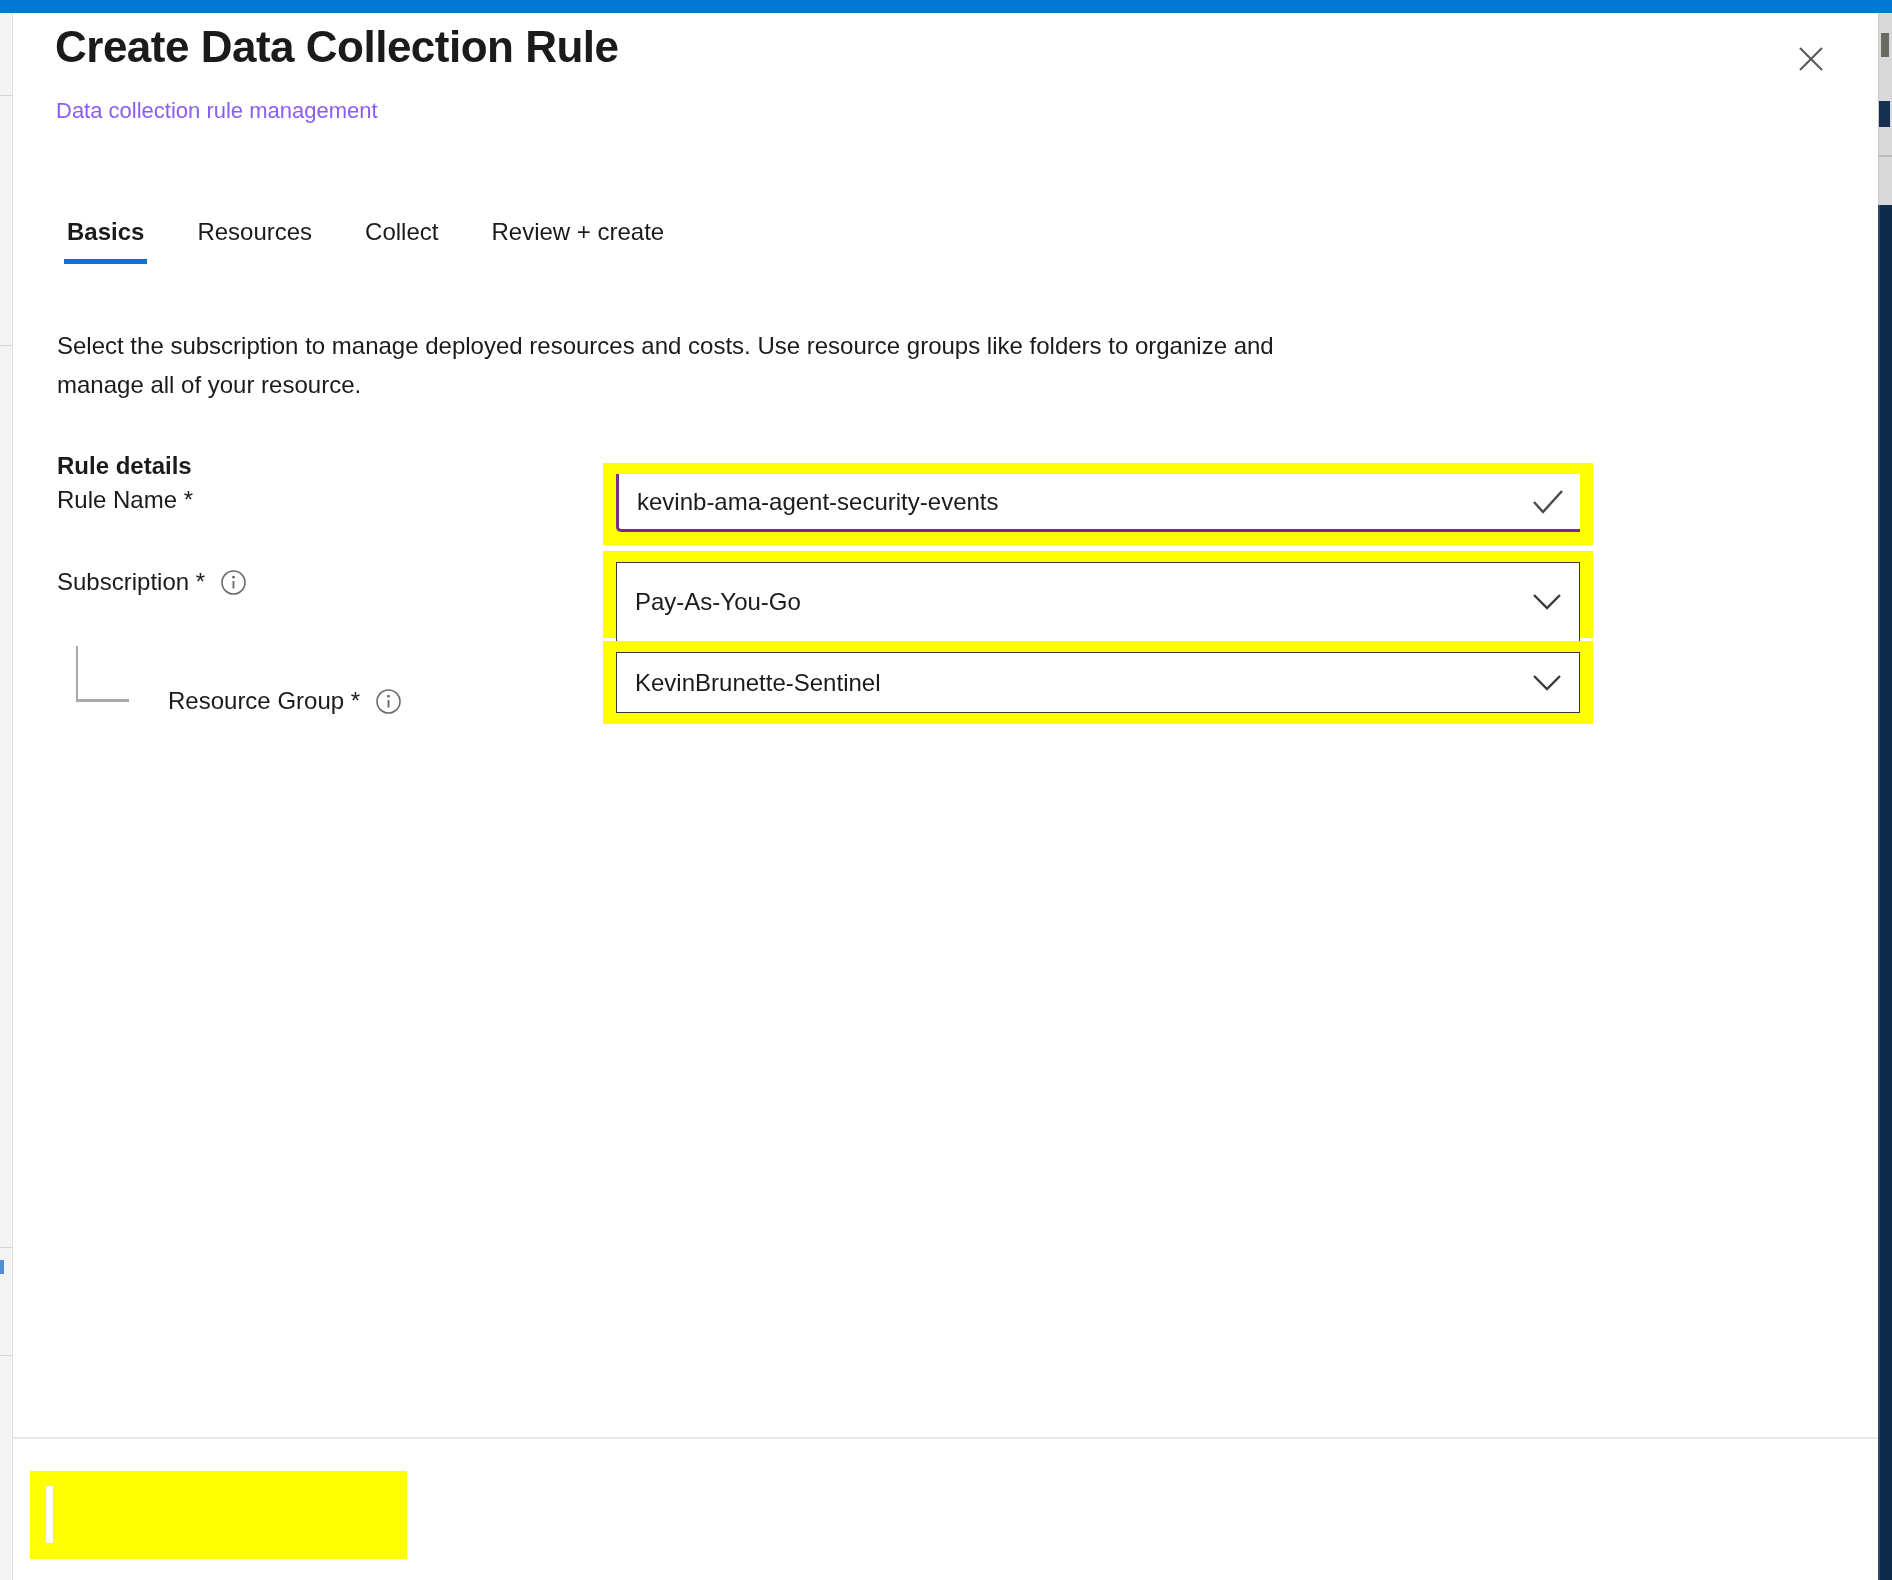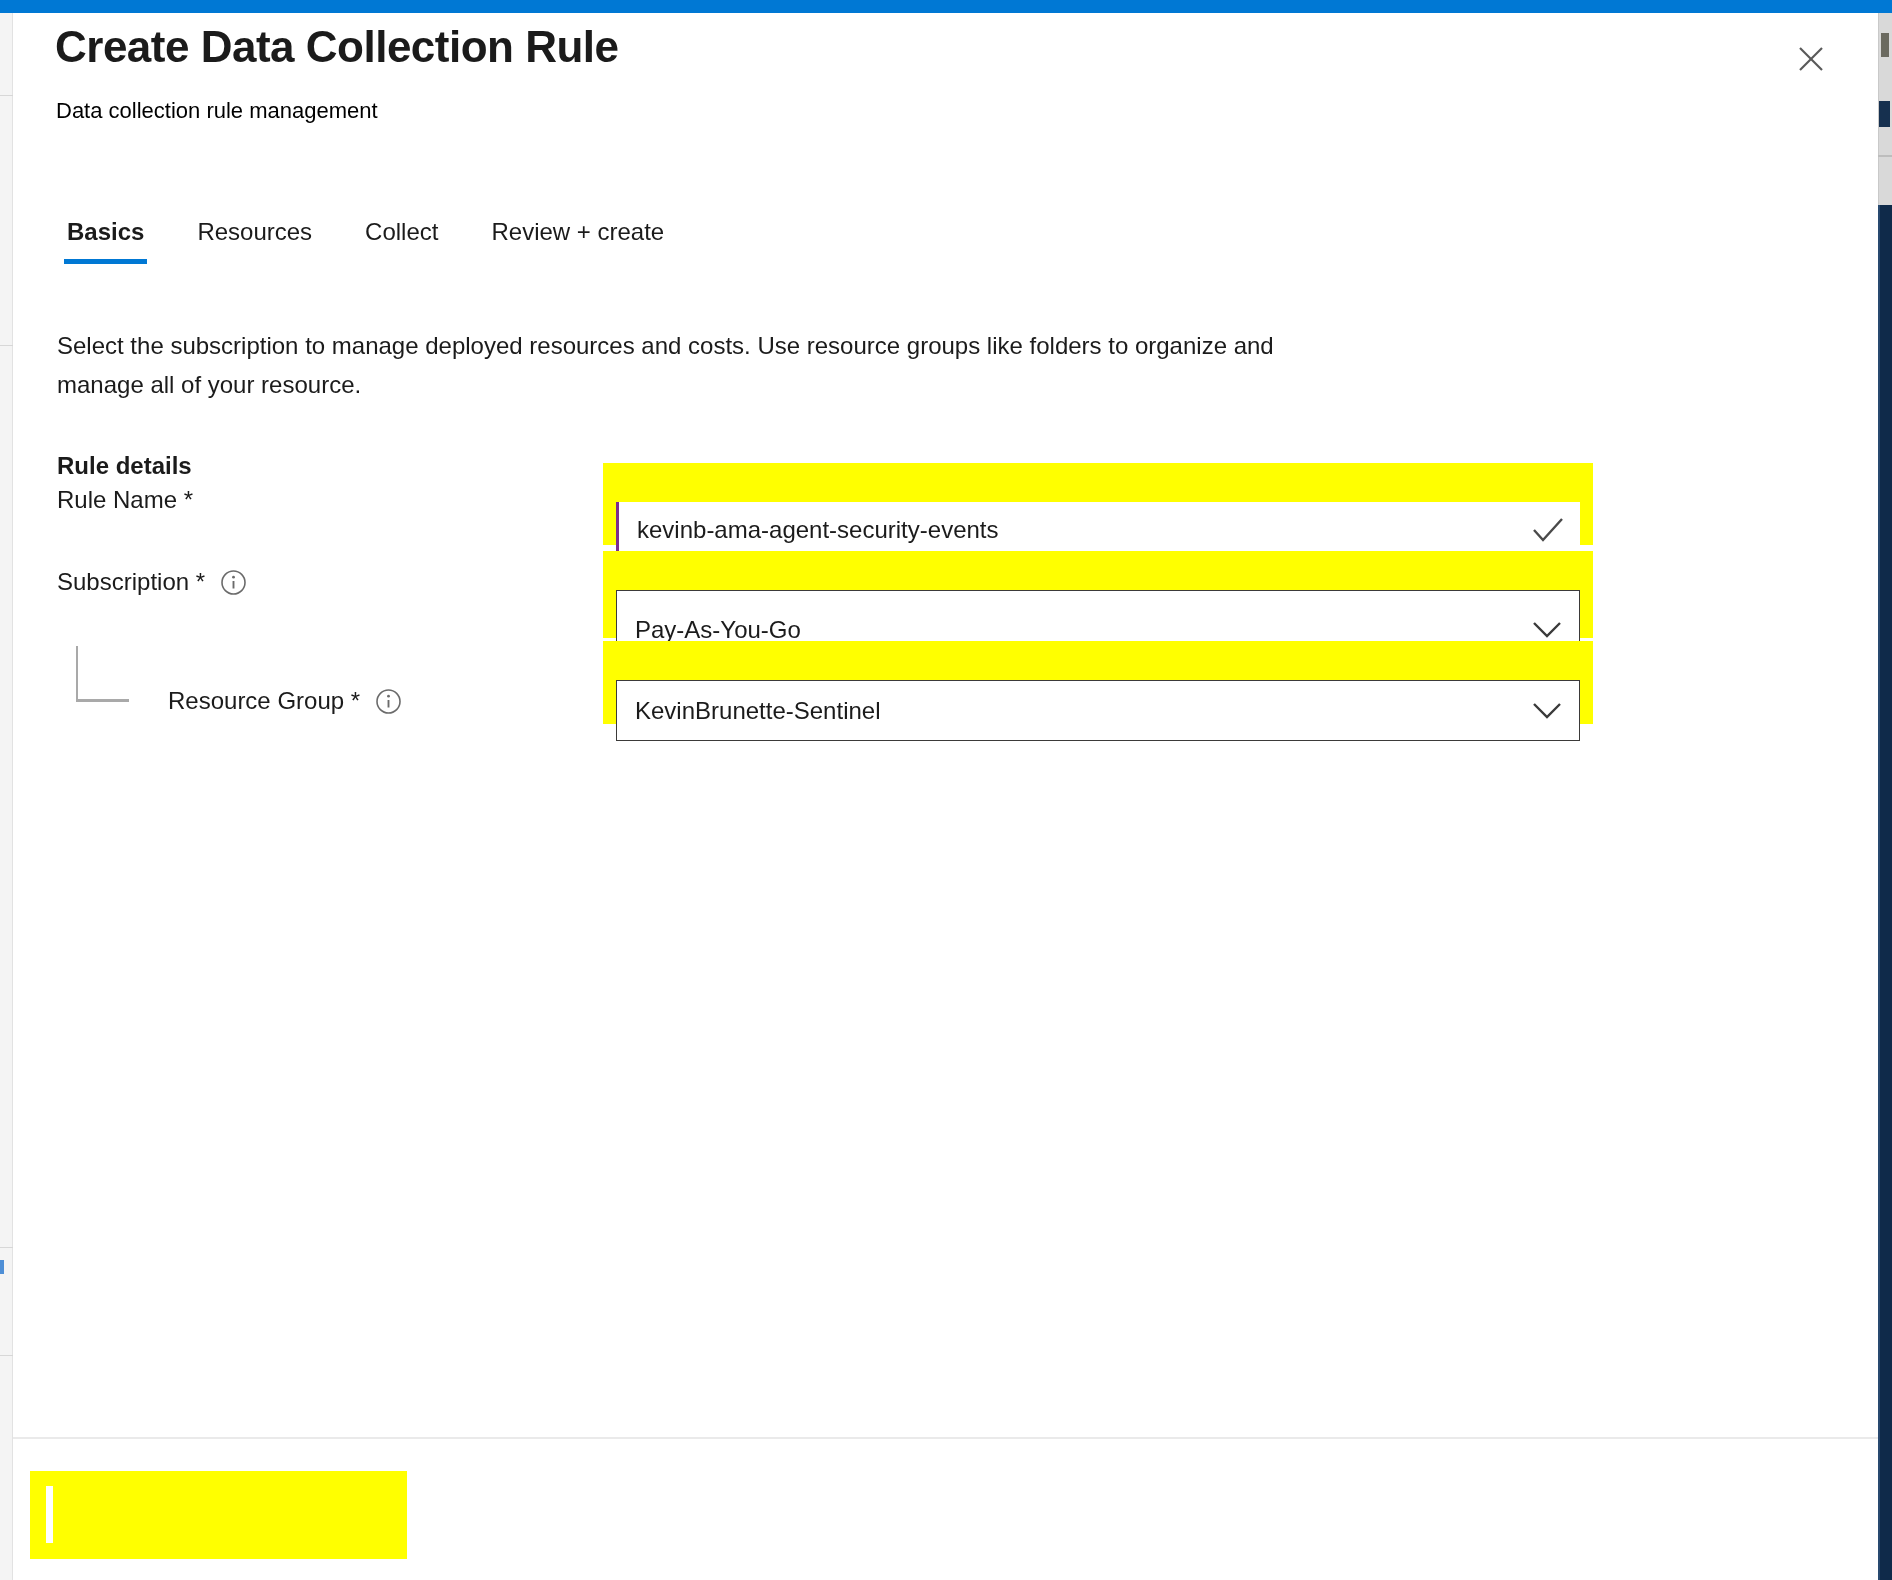--- a/index.html
+++ b/index.html
@@ -19,21 +19,21 @@
   
   .right-strip-top { position:absolute; top:13px; right:0; width:14px; height:192px; background:#d9d9d9; border-left:1px solid #c9c9c9; }
   .rs-mark1 { position:absolute; right:3px; top:33px; width:8px; height:24px; background:#6b6a60; }
   .rs-mark2 { position:absolute; right:2px; top:101px; width:11px; height:26px; background:#16304f; }
   .rs-line  { position:absolute; right:0; top:155px; width:14px; height:2px; background:#bdbdbd; }
   .right-strip-navy { position:absolute; top:205px; right:0; width:14px; height:1375px; background:#0f2a4a; border-left:2px solid #28496f; }
 
   
   .close-btn { position:absolute; left:1792px; top:40px; width:38px; height:38px; display:flex; align-items:center; justify-content:center; cursor:pointer; }
   .page-title { position:absolute; left:55px; top:22px; font-size:44px; font-weight:700; letter-spacing:-0.5px; color:#1b1b1b; }
-  .page-subtitle { position:absolute; left:56px; top:98px; font-size:22px; color:#000000; }
+  .page-subtitle { position:absolute; left:56px; top:98px; font-size:22px; color:#8b5cf6; }
 
   
   .tabs { position:absolute; left:67px; top:218px; display:flex; gap:53px; font-size:24px; color:#1b1b1b; }
   .tab { position:relative; padding-bottom:18px; cursor:pointer; white-space:nowrap; }
   .tab.active { font-weight:700; }
   .tab.active::after { content:""; position:absolute; left:-3px; right:-3px; bottom:0; height:5px; background:#0078d4; }
 
   
   .desc { position:absolute; left:57px; top:326px; font-size:24px; line-height:39px; color:#1b1b1b; }
   .section-heading { position:absolute; left:57px; top:428px; font-size:24px; font-weight:700; color:#1b1b1b;margin-top:24px; }
@@ -44,21 +44,21 @@
   #lbl-sub  { left:57px; top:568px; }
   #lbl-rg   { left:168px; top:687px; }
 
   
   .yellow { position:absolute; left:603px; width:990px; background:#ffff00; }
   #y-rule { top:463px; height:82px; }
   #y-sub  { top:551px; height:87px; }
   #y-rg   { top:641px; height:83px; }
 
   
-  .textbox, .dropdown { position:absolute; left:616px; width:964px; background:#fff; display:flex; align-items:center;margin-top:28px; }
+  .textbox, .dropdown { position:absolute; left:616px; width:964px; background:#fff; display:flex; align-items:center; }
   .textbox { border-left:3px solid #7a2b8f; border-bottom:3px solid #7a2b8f; border-bottom-left-radius:5px; }
   #input-rule { top:474px; height:58px; }
   #dd-sub { top:562px; height:80px; border:1px solid #3b3a39; }
   #dd-rg  { top:652px; height:61px; border:1px solid #3b3a39; }
   .field-value { padding-left:18px; font-size:24px; color:#1b1b1b; white-space:nowrap; }
   .right-glyph { position:absolute; right:14px; top:50%; transform:translateY(-50%); display:flex; }
 
   
   .connector-v { position:absolute; left:76px; top:646px; width:2px; height:55px; background:#a9a9a9; }
   .connector-h { position:absolute; left:76px; top:699px; width:53px; height:3px; background:#a9a9a9; }

